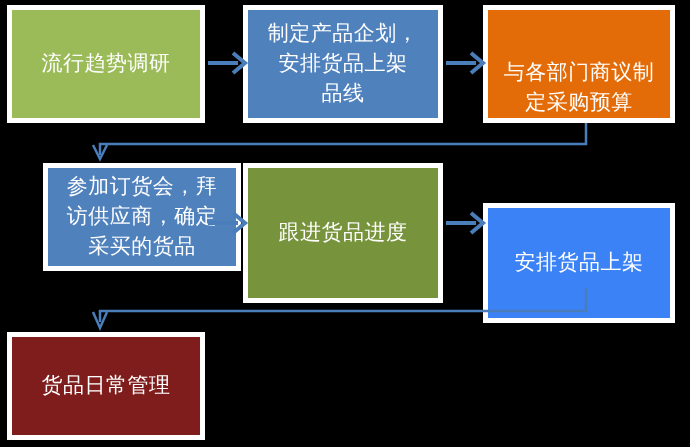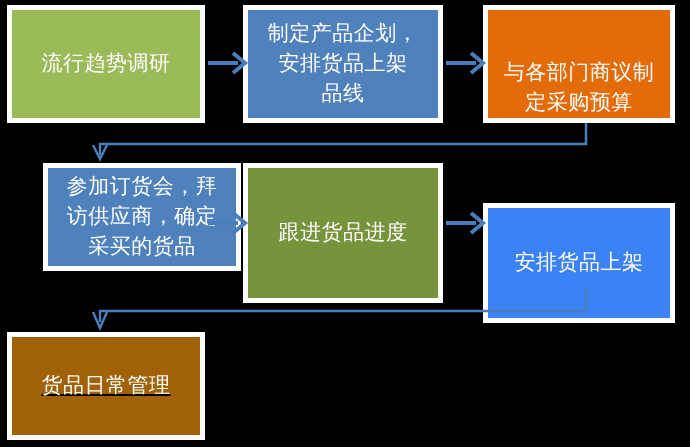--- a/index.html
+++ b/index.html
@@ -69,21 +69,21 @@
   </div>
 
   <div class="node" style="left:243px; top:163px; width:200px; height:140px; background:#77933C;">
     <span class="node-label">跟进货品进度</span>
   </div>
 
   <div class="node" style="left:483px; top:159px; width:192px; height:120px; background:#3b82f6;margin-top:44px;">
     <span class="node-label">安排货品上架</span>
   </div>
 
-  <div class="node" style="left:7px; top:332px; width:198px; height:108px; background:#a16207;text-decoration:underline;">
+  <div class="node" style="left:7px; top:332px; width:198px; height:108px; background:#7f1d1d;">
     <span class="node-label">货品日常管理</span>
   </div>
 
   <div class="connector" style="left:208px; top:48px; width:38px; height:30px;">
     <svg width="38" height="30" viewBox="0 0 38 30">
       <line x1="0" y1="15" x2="30" y2="15" stroke="#4A7EBB" stroke-width="4"></line>
       <polyline points="25,5 37,15 25,25" fill="none" stroke="#4A7EBB" stroke-width="4"></polyline>
     </svg>
   </div>
 

